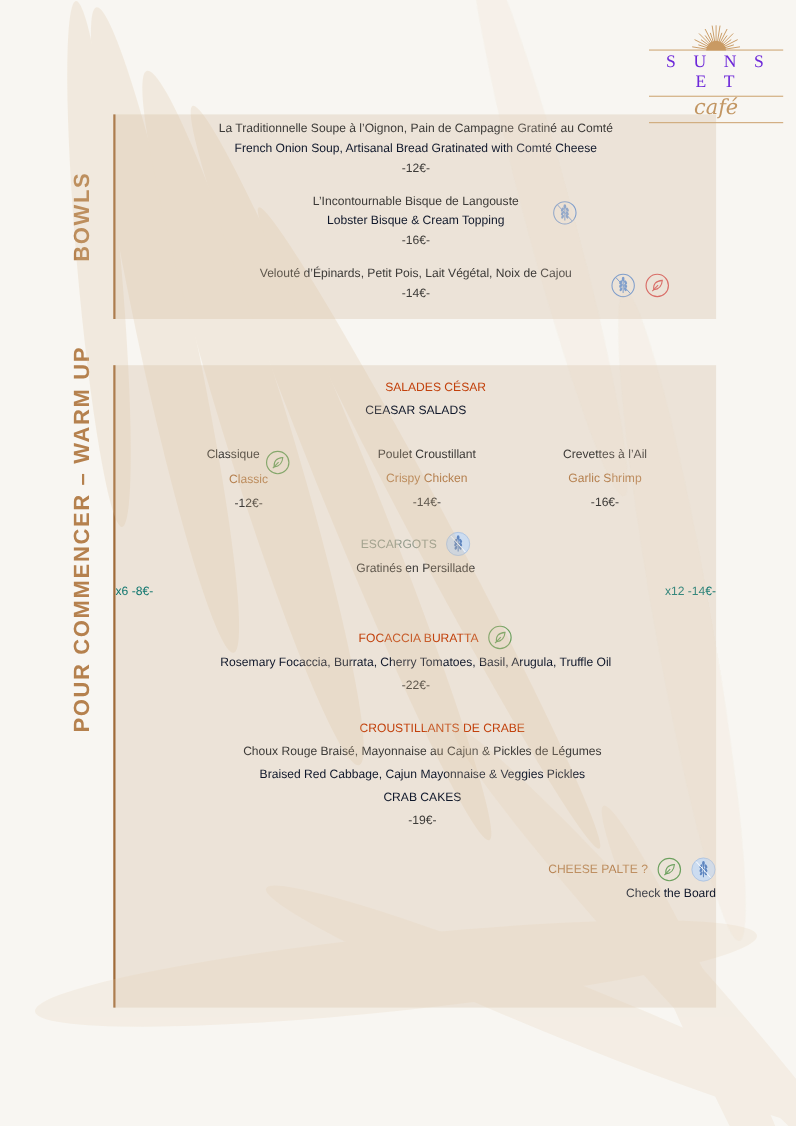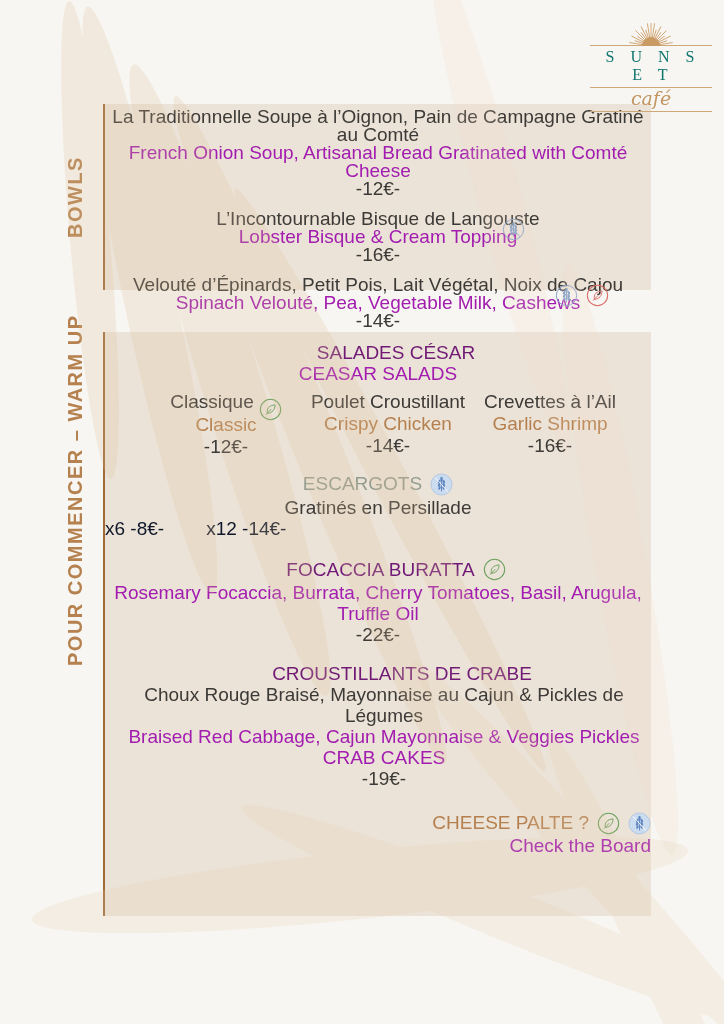--- a/index.html
+++ b/index.html
@@ -11,67 +11,67 @@
     overflow:hidden;
   }
   
   .watermark{position:absolute;inset:0;z-index:3;pointer-events:none;}
   
   .logo{position:absolute;top:20px;right:12px;width:122px;z-index:2;text-align:center;color:#bd8a55;}
   .logo .sun{display:block;margin:0 auto -2px auto;}
   .logo .brand{
     display:block;border-top:1px solid #cfa878;border-bottom:1px solid #cfa878;
     font-family:"Liberation Serif", serif;font-size:16px;letter-spacing:6px;
-    padding:2px 0 3px 4px;color:#0f766e;
+    padding:2px 0 3px 4px;color:#6d28d9;
   }
   .logo .tagline{
     display:block;font-family:"DejaVu Serif", serif;font-style:italic;
     font-size:19px;margin-top:-1px;border-bottom:1px solid #cfa878;padding-bottom:2px;color:#c29663;
   }
   
   .box{
     position:absolute;left:103px;width:548px;
     background:#ece3d8;border-left:2px solid #a06b39;
     z-index:1;box-sizing:border-box;text-align:center;
-    font-size:19px;color:#3c3a37;
+    font-size:11px;color:#3c3a37;
   }
   .box1{top:104px;height:186px;padding-top:4px;}
   .box2{top:332px;height:584px;padding-top:8px;}
   .vlabel{
     position:absolute;left:64px;z-index:2;
     writing-mode:vertical-rl;transform:rotate(180deg);
     color:#b5814e;font-size:20px;font-weight:700;letter-spacing:1.5px;
     text-align:center;white-space:nowrap;
   }
   .vlabel.bowls{top:104px;height:186px;}
   .vlabel.warmup{top:336px;height:330px;}
   .fr{line-height:18px;color:#3c3a37;}
-  .en{line-height:18px;color:#a21caf;}
+  .en{line-height:18px;color:#0f172a;}
   .price{line-height:18px;color:#3c3a37;}
   .box2 .fr,.box2 .en,.box2 .price{line-height:21px;}
   .item{position:relative;margin-bottom:12px;}
   .item-icons{position:absolute;display:flex;gap:8px;}
   .icons-bisque{right:126px;top:8px;}
   .icons-veloute{right:42px;top:8px;}
   .icon{width:23px;height:23px;display:inline-block;vertical-align:middle;}
   .icon.blue{color:#7f9ecb;}
   .icon.green{color:#6da15f;}
   .icon.red{color:#d96e68;}
   .inline-icon{position:relative;top:-1px;margin-left:8px;}
   
-  .variants{display:grid;grid-template-columns:1fr 1fr 1fr;margin-top:7px;padding:0 20px 0 40px;}
+  .variants{display:grid;grid-template-columns:1fr 1fr 1fr;margin-top:18px;padding:0 20px 0 40px;}
   .variant .vname{line-height:22px;color:#3c3a37;}
   .variant .ven{line-height:22px;color:#b5804f;}
   .variant .vprice{line-height:22px;color:#3c3a37;}
   .variant .icon{position:relative;top:7px;margin-left:5px;}
   .sec{margin-top:18px;}
   .sec-escargots{margin-top:15px;}
   .sec-title-sage{color:#949c8d;line-height:21px;}
-  .sec-title-dark{color:#701a75;line-height:21px;margin-left:36px;}
-  .price-pair{display:flex;justify-content:flex-start;gap:42px;line-height:21px;color:#0f172a;}
+  .sec-title-dark{color:#c2410c;line-height:21px;margin-left:36px;}
+  .price-pair{display:flex;justify-content:space-between;gap:42px;line-height:21px;color:#0f766e;}
   .sec-cheese{margin-top:22px;color:#b5804f;text-align:right;}
   .sec-cheese .en{line-height:19px;}
   .sec-cheese .title-line{line-height:24px;}
 </style>
 </head>
 <body>
 
 <div class="page">
 
   <svg width="0" height="0" style="position:absolute">
@@ -174,21 +174,20 @@
       <div class="en">Lobster Bisque &amp; Cream Topping</div>
       <div class="price">-16€-</div>
       <span class="item-icons icons-bisque">
         <svg class="icon blue">
             <use href="#sym-wheat"></use>
           </svg>
       </span>
     </div>
     <div class="item">
       <div class="fr">Velouté d’Épinards, Petit Pois, Lait Végétal, Noix de Cajou</div>
-      <div class="en">Spinach Velouté, Pea, Vegetable Milk, Cashews</div>
       <div class="price">-14€-</div>
       <span class="item-icons icons-veloute">
         <svg class="icon blue">
             <use href="#sym-wheat"></use>
           </svg>
         <svg class="icon red">
             <use href="#sym-leaf"></use>
           </svg>
       </span>
     </div>

